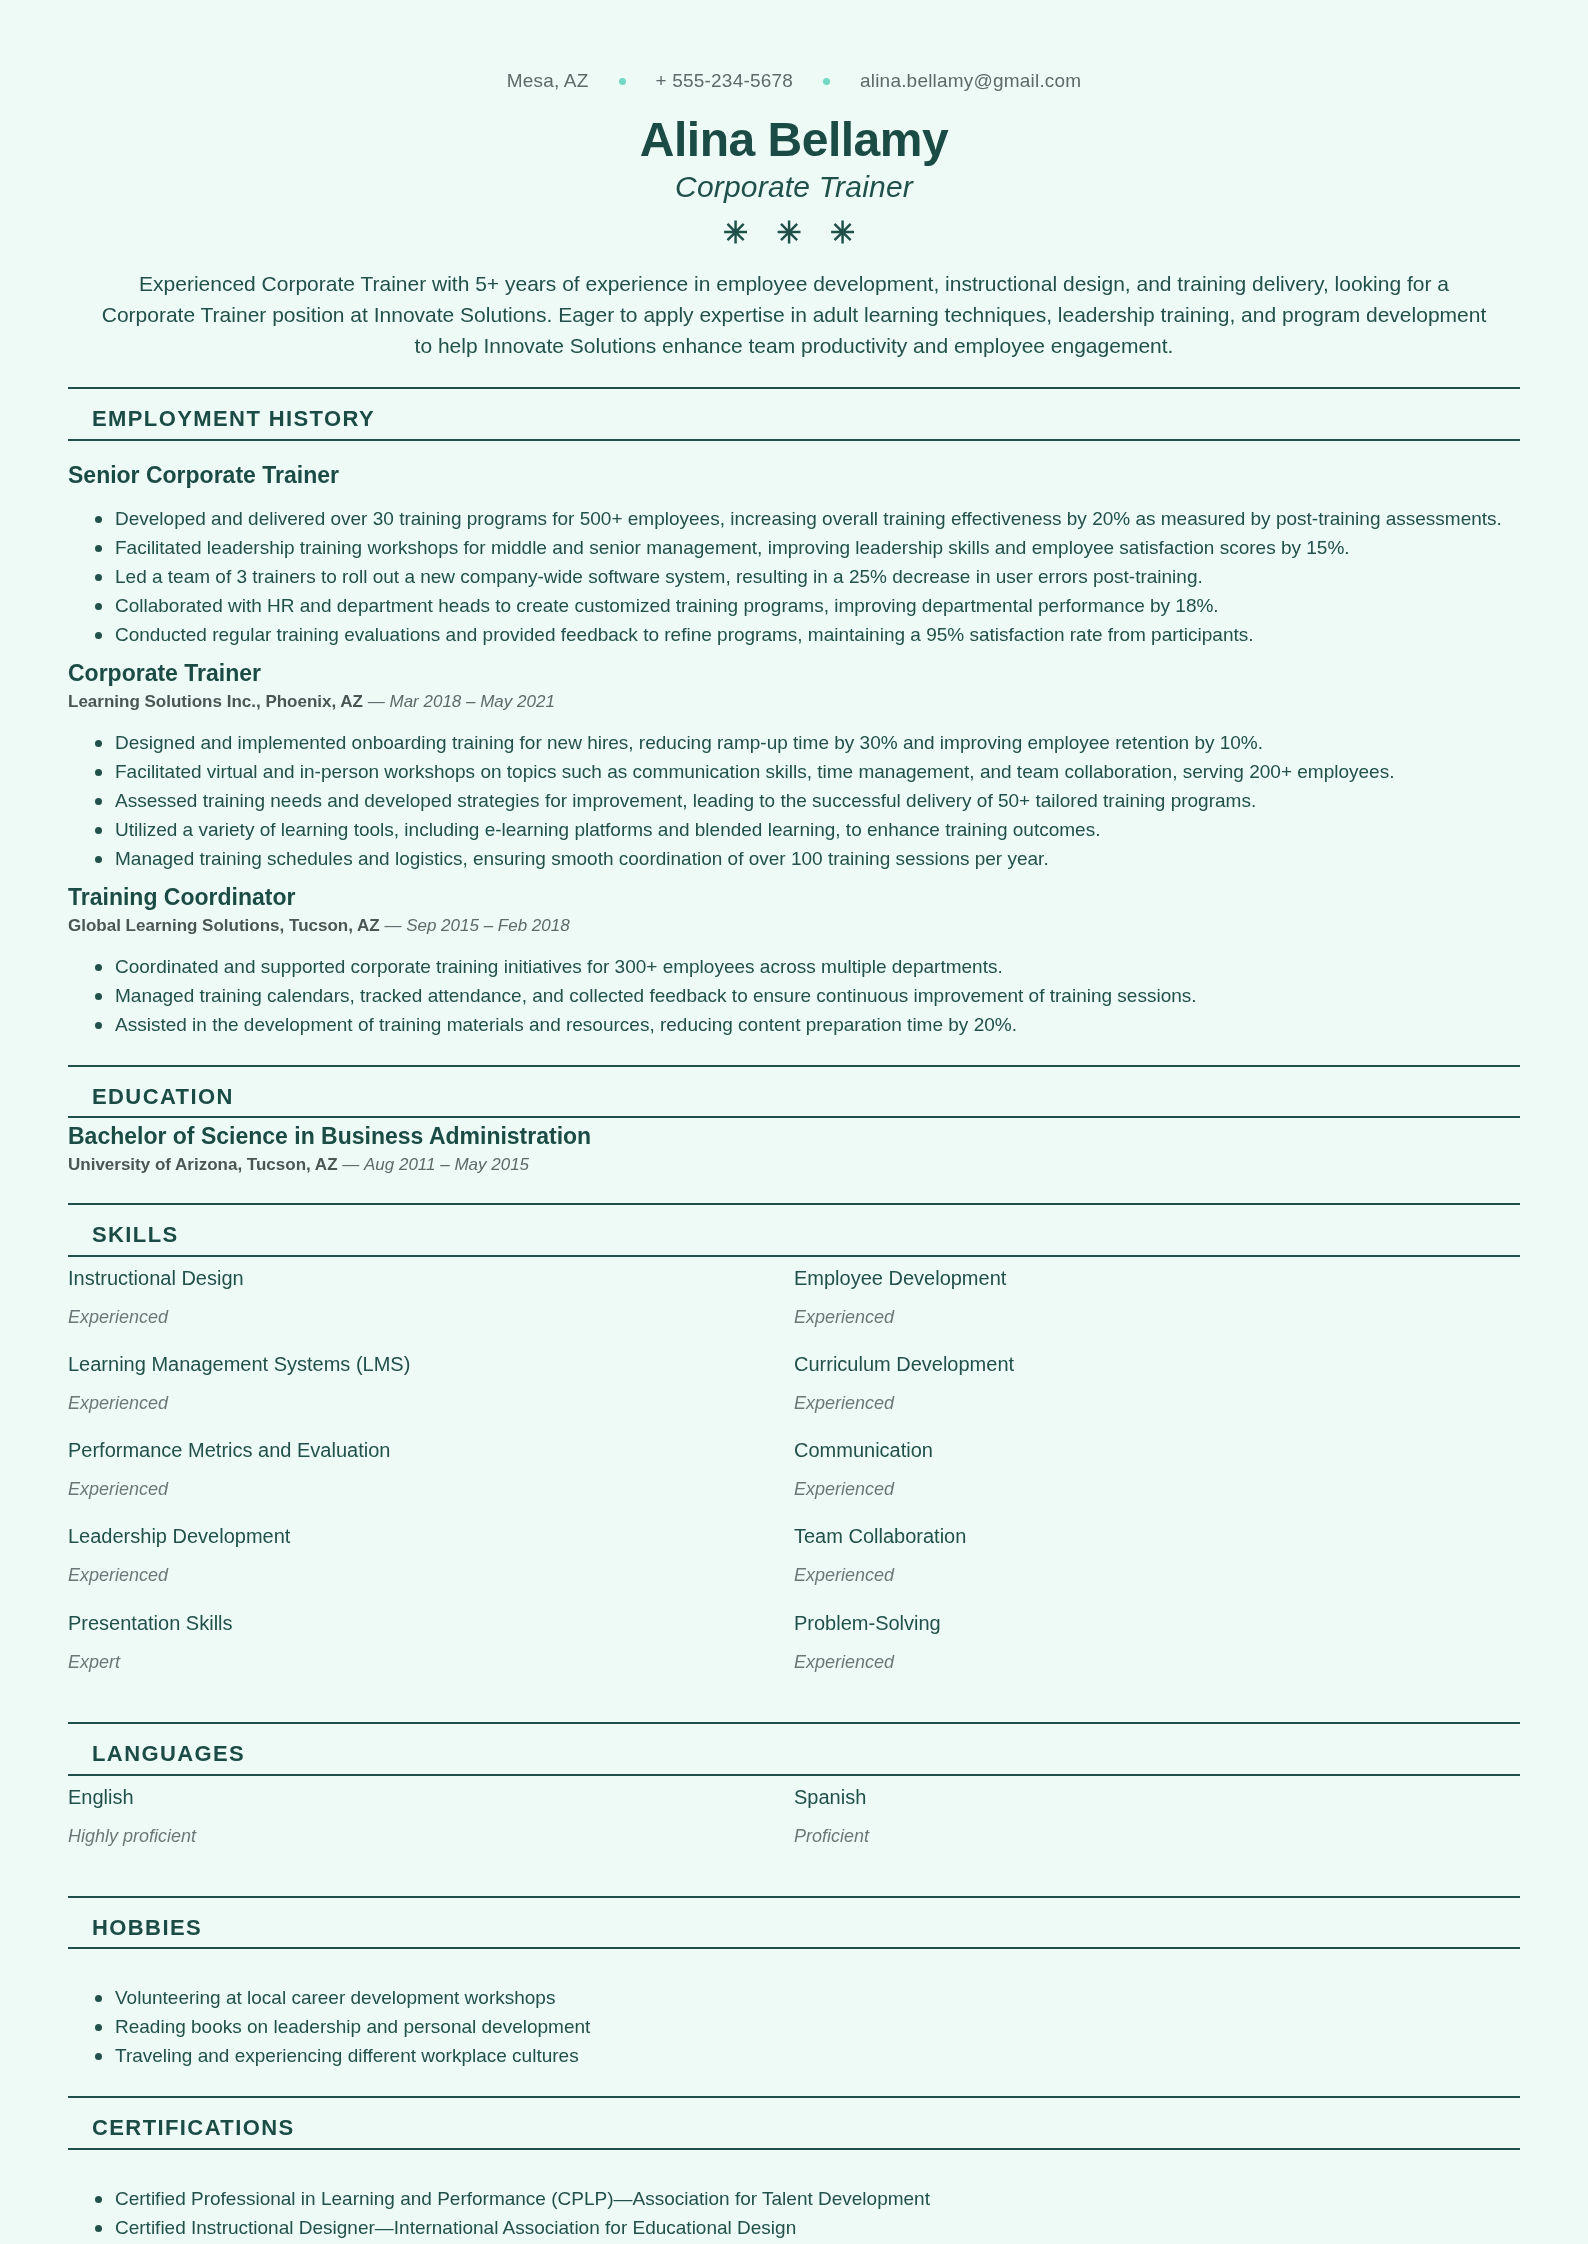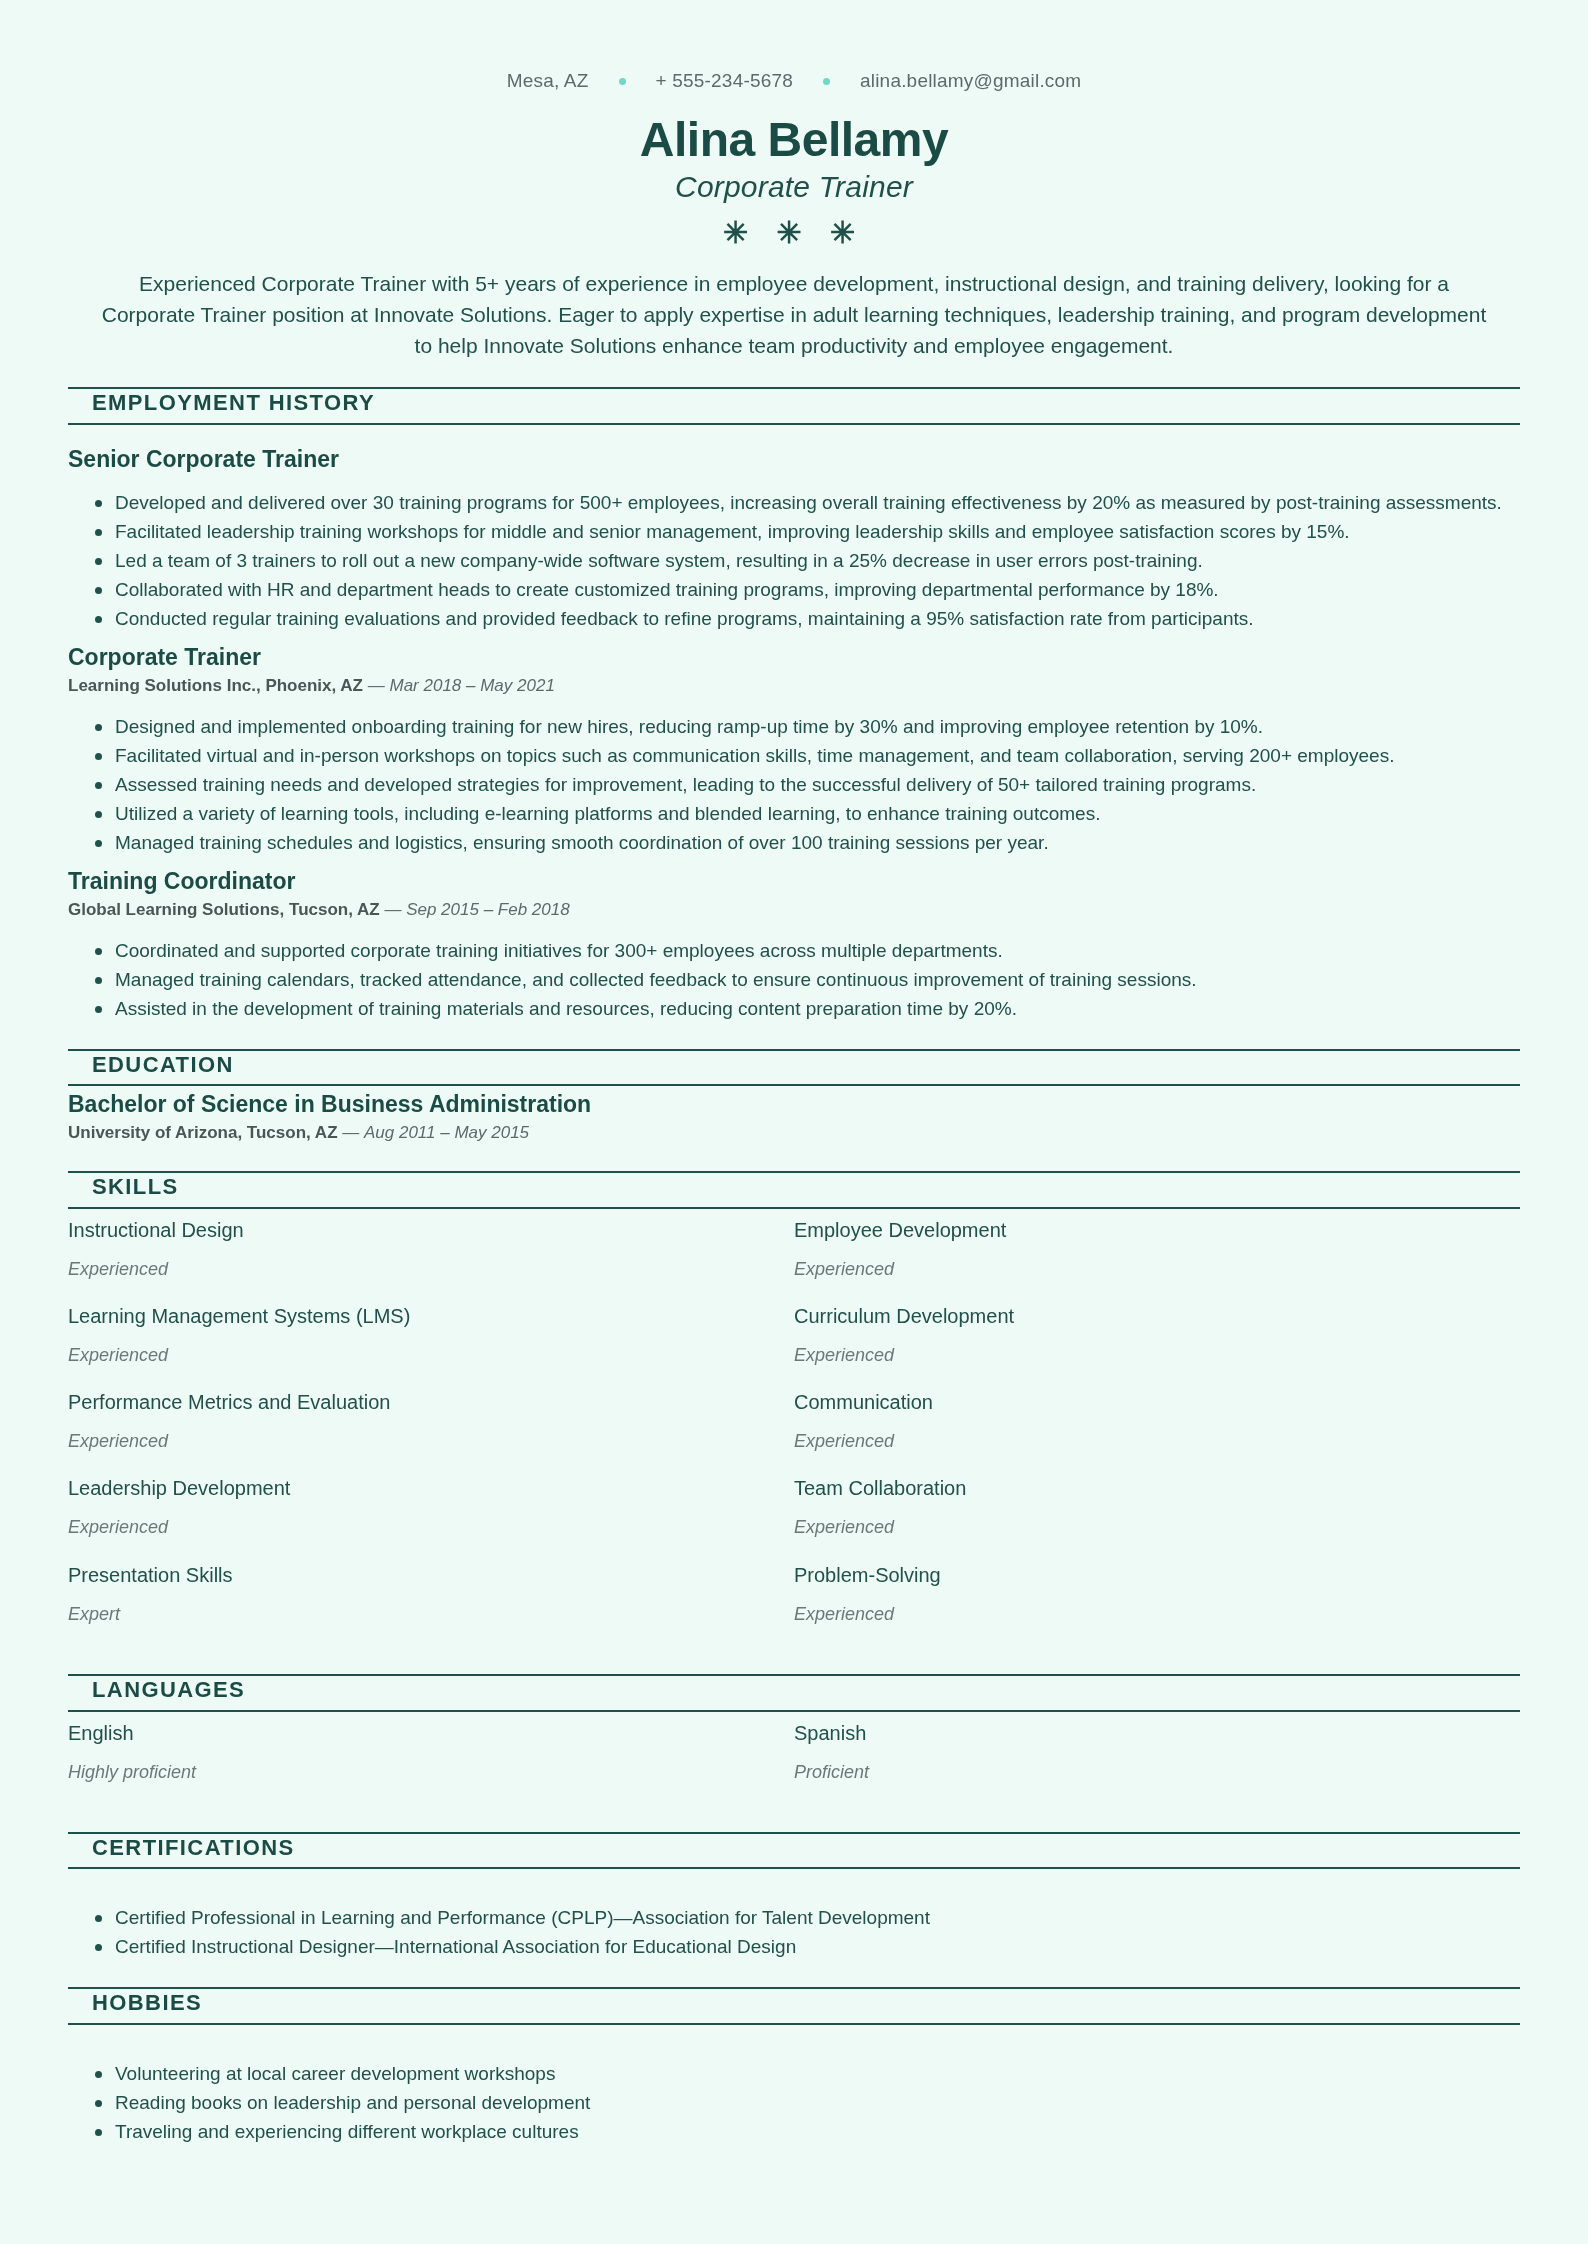--- a/index.html
+++ b/index.html
@@ -79,21 +79,21 @@
     color: #21514a;
     margin: 20px auto 0 auto;
     max-width: 1400px;
   }
 
   
   .section { margin-top: 26px; }
   .section-head {
     border-top: 2px solid #1f5049;
     border-bottom: 2px solid #1f5049;
-    padding: 0 0 6px 24px;
+    padding: 16px 0 6px 24px;
   }
   .section-head h2 {
     font-size: 22px;
     font-weight: bold;
     letter-spacing: 1.4px;
     color: #1b4b45;
     line-height: 1.25;
   }
   .section-body { padding-top: 20px; }
 
@@ -299,36 +299,36 @@
       </div>
       <div class="kv-item">
         <div class="kv-name">Spanish</div>
         <div class="kv-level">Proficient</div>
       </div>
     </div>
   </section>
 
   <section class="section">
     <div class="section-head">
-      <h2>CERTIFICATIONS</h2>
-    </div>
-    <div class="section-body">
-      <ul class="bullets">
-        <li>Certified Professional in Learning and Performance (CPLP)—Association for Talent Development</li>
-        <li>Certified Instructional Designer—International Association for Educational Design</li>
-      </ul>
-    </div>
-  </section>
-
-  <section class="section">
-    <div class="section-head">
       <h2>HOBBIES</h2>
     </div>
     <div class="section-body">
       <ul class="bullets">
         <li>Volunteering at local career development workshops</li>
         <li>Reading books on leadership and personal development</li>
         <li>Traveling and experiencing different workplace cultures</li>
       </ul>
     </div>
   </section>
 
+  <section class="section">
+    <div class="section-head">
+      <h2>CERTIFICATIONS</h2>
+    </div>
+    <div class="section-body">
+      <ul class="bullets">
+        <li>Certified Professional in Learning and Performance (CPLP)—Association for Talent Development</li>
+        <li>Certified Instructional Designer—International Association for Educational Design</li>
+      </ul>
+    </div>
+  </section>
+
 </div>
 
 </body></html>

